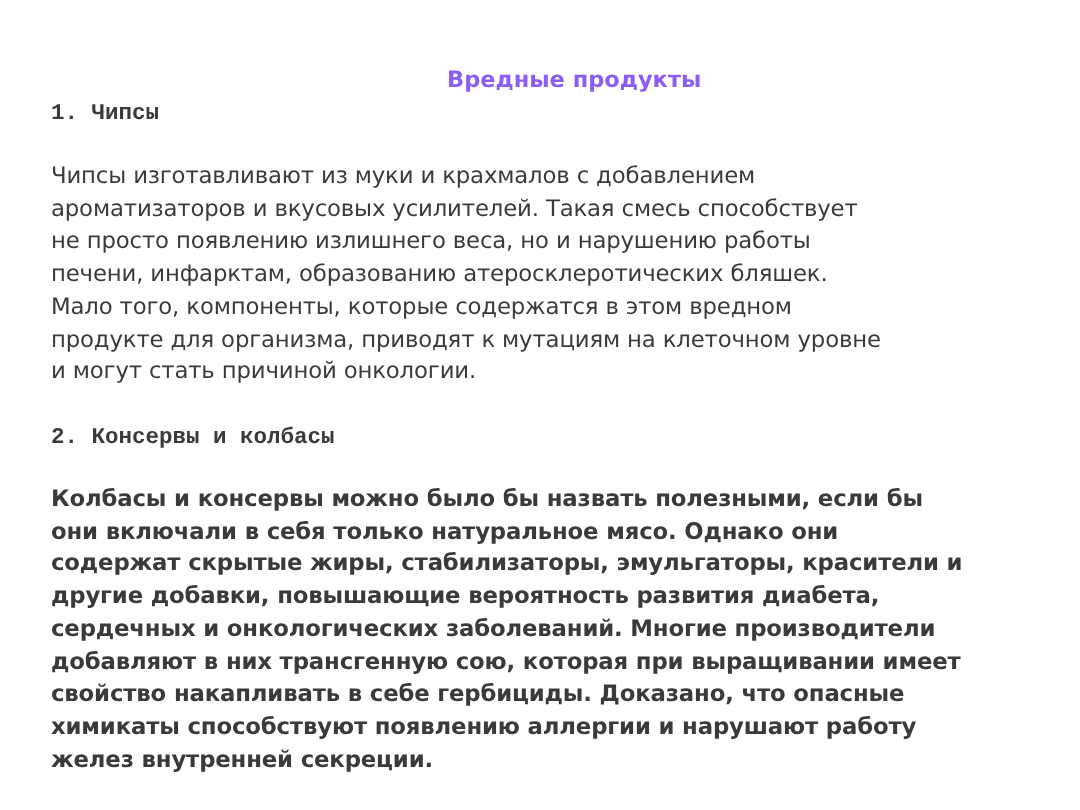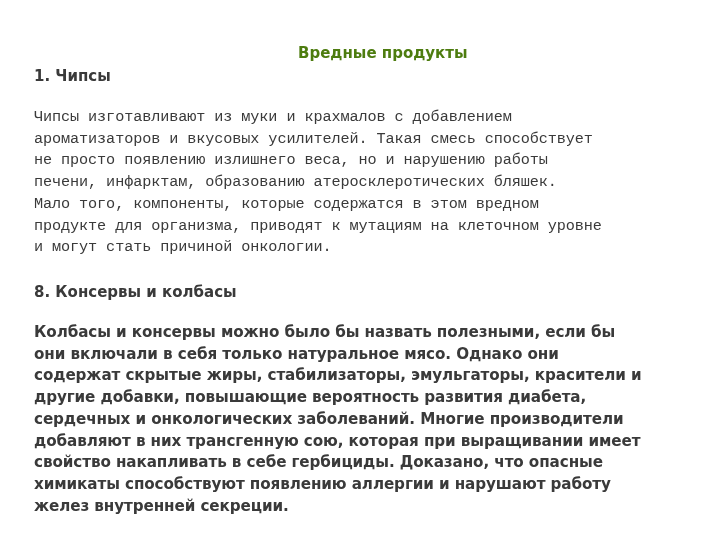--- a/index.html
+++ b/index.html
@@ -14,59 +14,60 @@
       overflow: hidden;
       font-family: "DejaVu Sans", sans-serif;
       color: #3a3a3a;
     }
     .doc-title {
       position: absolute;
       left: 298px;
       top: 44px;
       font-size: 15px;
       font-weight: bold;
-      color: #4d7c0f;
+      color: #8b5cf6;
       margin: 0;
       line-height: 18px;
       white-space: nowrap;
     }
     .section-heading {
       font-size: 15px;
       font-weight: bold;
       margin: 0;
       line-height: 22px;
       white-space: nowrap;
+      font-family: Liberation Mono, monospace;
     }
     .paragraph {
       font-size: 15.2px;
       line-height: 21.7px;
       margin: 0;
       white-space: pre-line;
       letter-spacing: -0.1px;
     }
     .h1 { position: absolute; left: 34px; top: 65px; }
-    .p1 { position: absolute; left: 34px; top: 107px; width: 680px; font-family: Liberation Mono, monospace; }
+    .p1 { position: absolute; left: 34px; top: 107px; width: 680px; }
     .h2 { position: absolute; left: 34px; top: 281px; }
     .p2 { position: absolute; left: 34px; top: 322px; width: 680px; font-weight: bold; }
   </style>
 </head>
 <body>
 
 <h1 class="doc-title">Вредные продукты</h1>
 
 <h2 class="section-heading h1">1. Чипсы</h2>
 <p class="paragraph p1">Чипсы изготавливают из муки и крахмалов с добавлением
 ароматизаторов и вкусовых усилителей. Такая смесь способствует
 не просто появлению излишнего веса, но и нарушению работы
 печени, инфарктам, образованию атеросклеротических бляшек.
 Мало того, компоненты, которые содержатся в этом вредном
 продукте для организма, приводят к мутациям на клеточном уровне
 и могут стать причиной онкологии.</p>
 
-<h2 class="section-heading h2">8. Консервы и колбасы</h2>
+<h2 class="section-heading h2">2. Консервы и колбасы</h2>
 <p class="paragraph p2">Колбасы и консервы можно было бы назвать полезными, если бы
 они включали в себя только натуральное мясо. Однако они
 содержат скрытые жиры, стабилизаторы, эмульгаторы, красители и
 другие добавки, повышающие вероятность развития диабета,
 сердечных и онкологических заболеваний. Многие производители
 добавляют в них трансгенную сою, которая при выращивании имеет
 свойство накапливать в себе гербициды. Доказано, что опасные
 химикаты способствуют появлению аллергии и нарушают работу
 желез внутренней секреции.</p>
 

